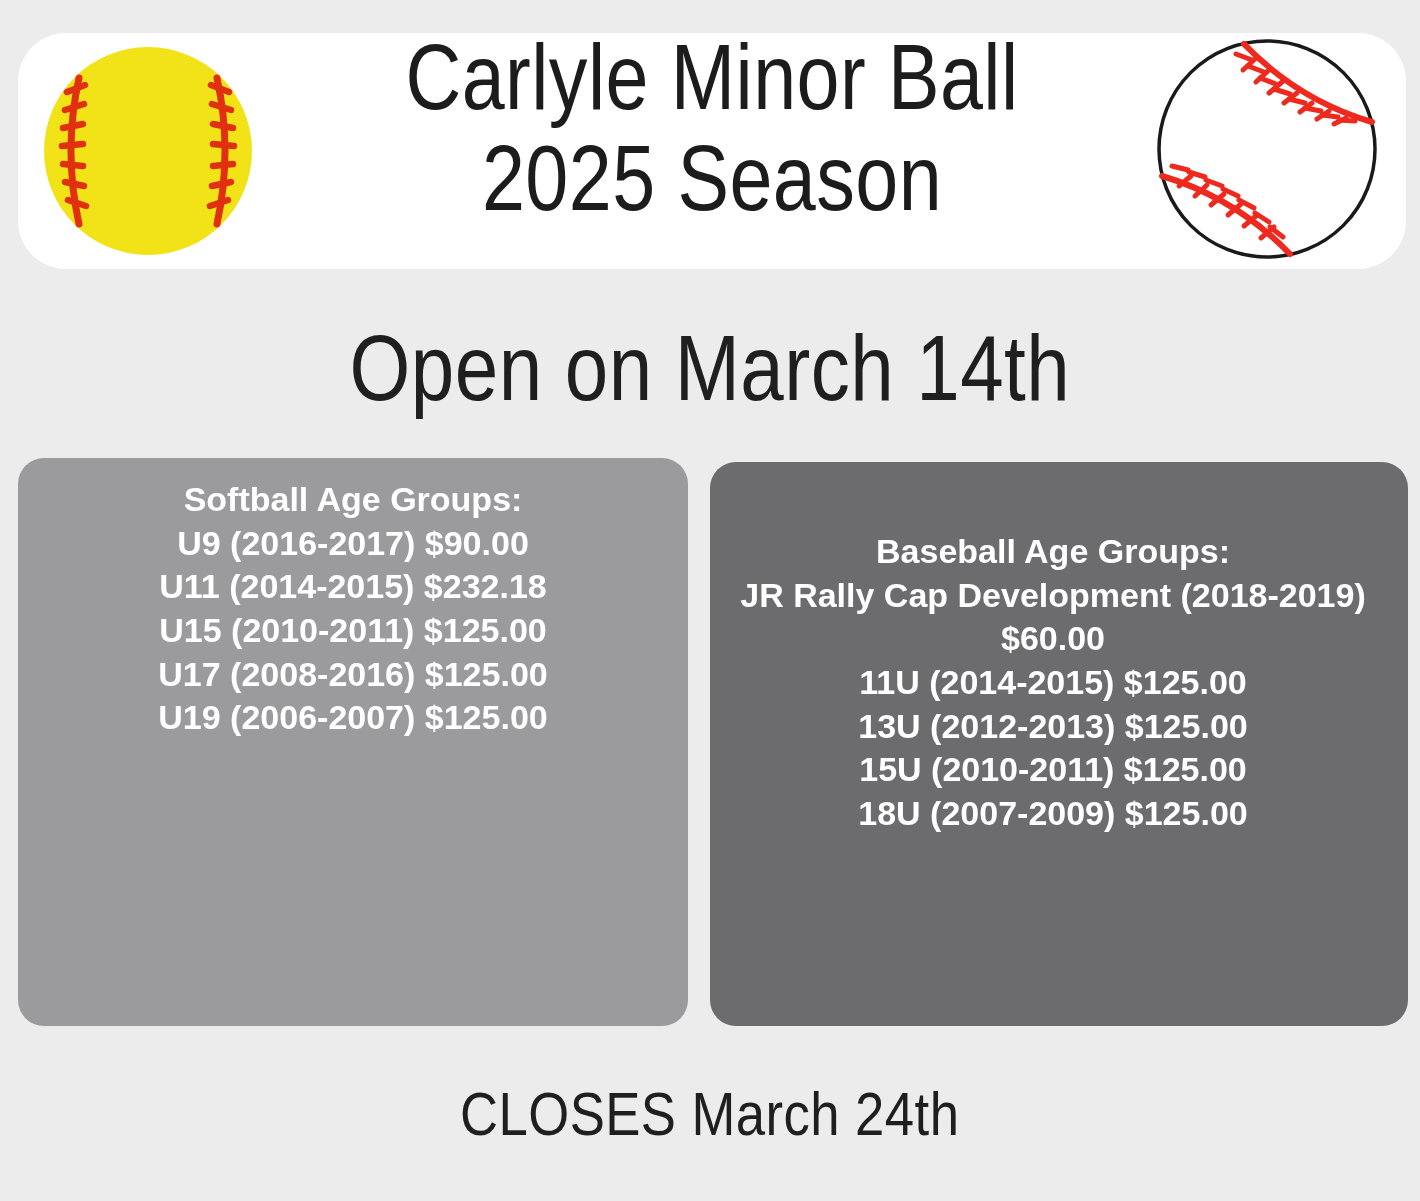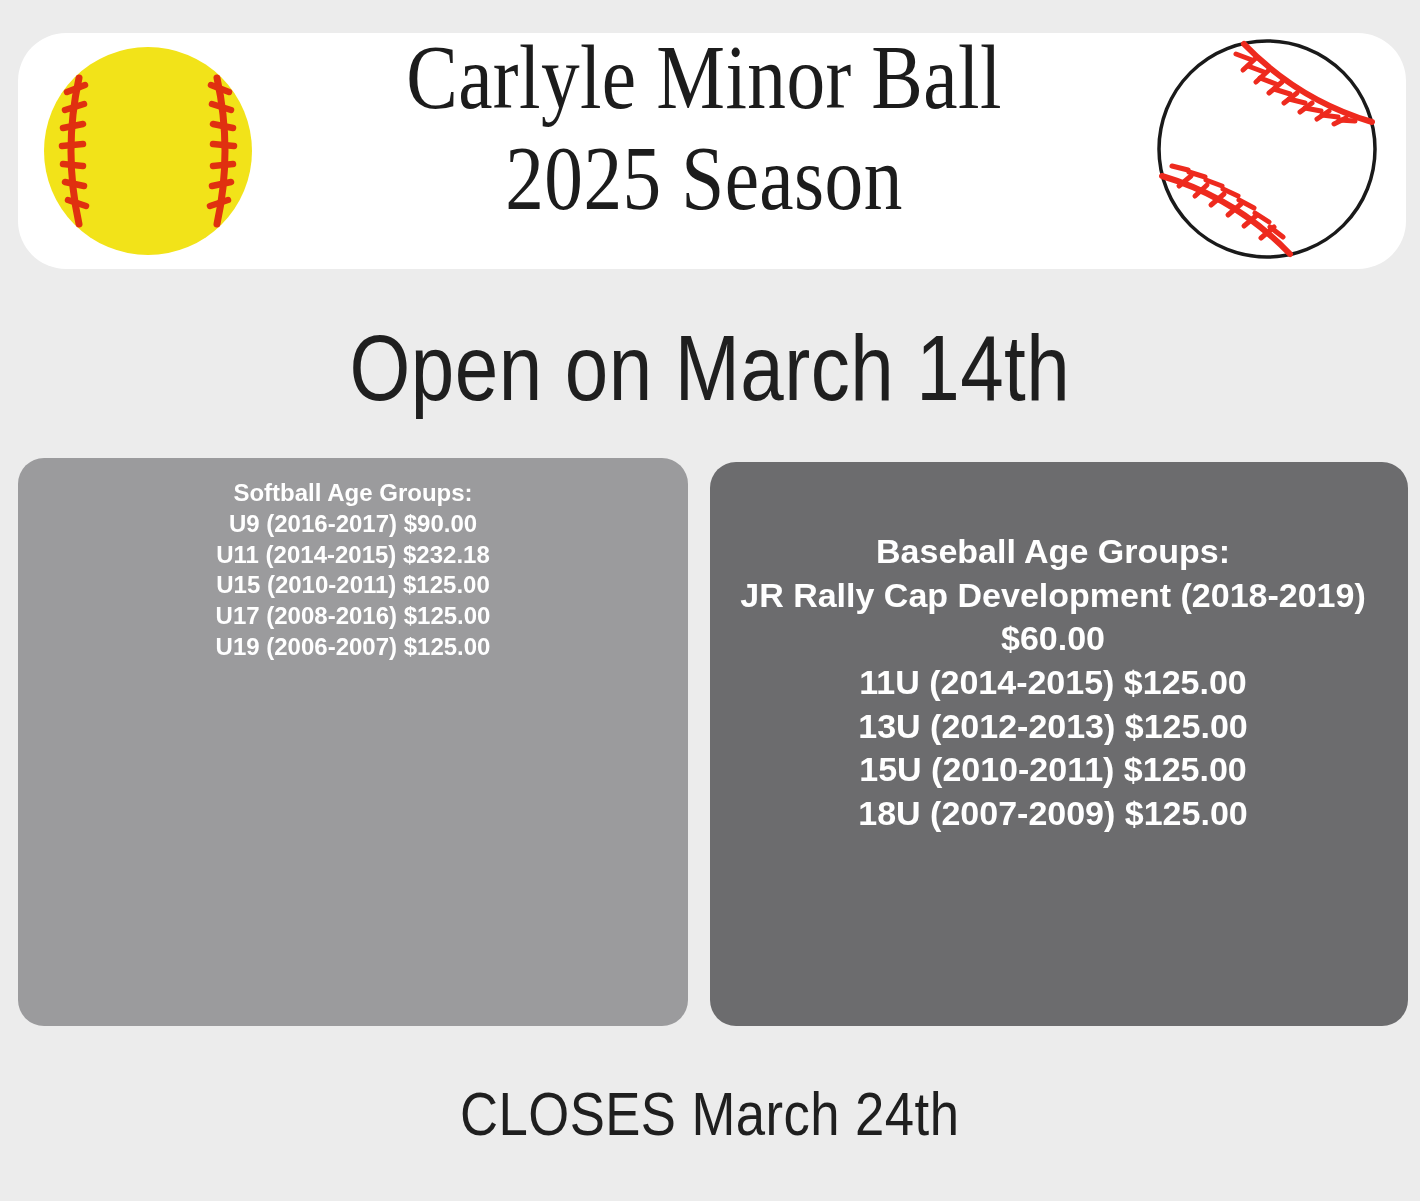--- a/index.html
+++ b/index.html
@@ -22,26 +22,26 @@
     top: 33px;
     width: 1388px;
     height: 236px;
     background: #ffffff;
     border-radius: 48px;
     box-shadow: 0 0 0 0 rgba(0,0,0,0);
   }
 
   #title-block {
     position: absolute;
-    left: 284px;
+    left: 292px;
     top: 30px;
     width: 840px;
     text-align: center;
     color: #1c1c1c;
-    font-family: Liberation Serif, serif;
+    font-family: Liberation Sans, sans-serif;
     font-weight: 400;
     line-height: 1.03;
     letter-spacing: 0.5px;
   }
   .title-line {
     font-size: 92px;
     transform: scaleX(0.84);
     transform-origin: center center;
     white-space: nowrap;
     display: block;
@@ -124,21 +124,21 @@
     margin: 0 0 0 0;
   }
   .panel-line {
     font-size: 35px;
     line-height: 1.27;
     margin: 0;
     white-space: pre-wrap;
   }
   #softball-panel .panel-line,
   #softball-panel .panel-heading {
-    font-size: 24px;
+    font-size: 34px;
     line-height: 1.285;
   }
   #baseball-panel .panel-line,
   #baseball-panel .panel-heading {
     font-size: 34px;
     line-height: 1.285;
   }
 
   
   #closes-line {

